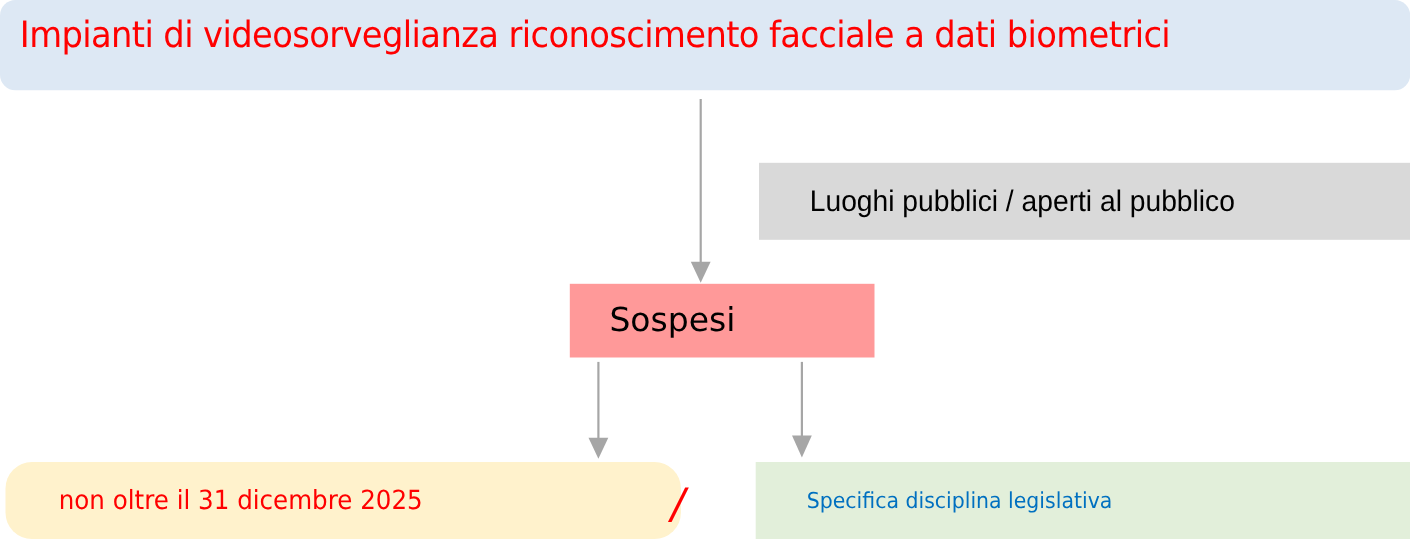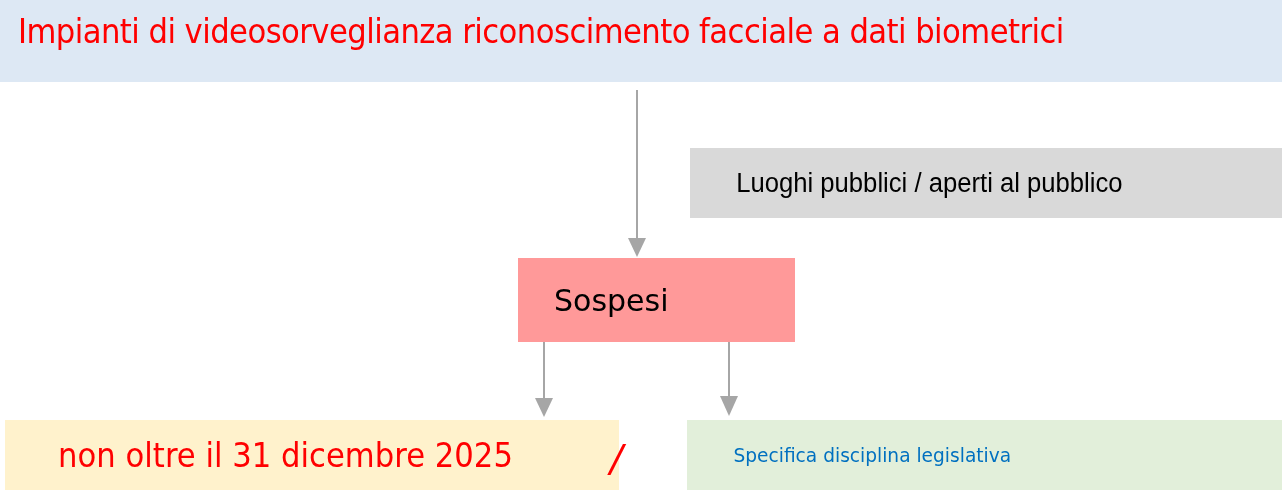--- a/index.html
+++ b/index.html
@@ -4,43 +4,44 @@
 <style>
   html, body { margin: 0; padding: 0; }
   body {
     width: 1282px; height: 490px; position: relative; overflow: hidden;
     background: #ffffff;
     font-family: "DejaVu Sans", "Liberation Sans", sans-serif;
   }
   .header {
     position: absolute; left: 0; top: 0; width: 1282px; height: 82px;
     background: #dde8f4;
+    border-radius: 14px;
   }
   .header-title {
     position: absolute; left: 18px; top: 12px;
     font-size: 33px; color: #ff0000; letter-spacing: -0.6px; white-space: nowrap;
     transform: scaleX(0.93); transform-origin: left center;
   }
   .box {
     position: absolute; display: flex; align-items: center; justify-content: flex-start;
     white-space: nowrap;
     padding-left: 36px;
   }
   .grey-box {
     left: 690px; top: 148px; width: 578px; height: 70px; background: #d9d9d9;
     font-family: "Liberation Sans", sans-serif; font-size: 27px; color: #000;
   }
   .grey-box span { transform: scaleX(0.95); }
   .red-box {
-    left: 518px; top: 258px; width: 241px; height: 84px; background: #ff9999;
+    left: 518px; top: 258px; width: 241px; height: 67px; background: #ff9999;
     font-size: 30px; color: #000;
   }
   .yellow-box {
     left: 5px; top: 420px; width: 578px; height: 70px; background: #fff2cc;
-    font-size: 33px; color: #ff0000;
+    font-size: 24px; color: #ff0000; border-radius: 24px;
   }
   .yellow-box span, .green-box span { transform: scaleX(0.93); display:inline-block; }
   .green-box {
     left: 687px; top: 420px; width: 578px; height: 70px; background: #e2efda;
     font-size: 20px; color: #0070c0;
   }
   .slash {
     position: absolute; left: 610px; top: 436px; font-size: 38px; color: #ff0000;
     font-style: italic;
   }

